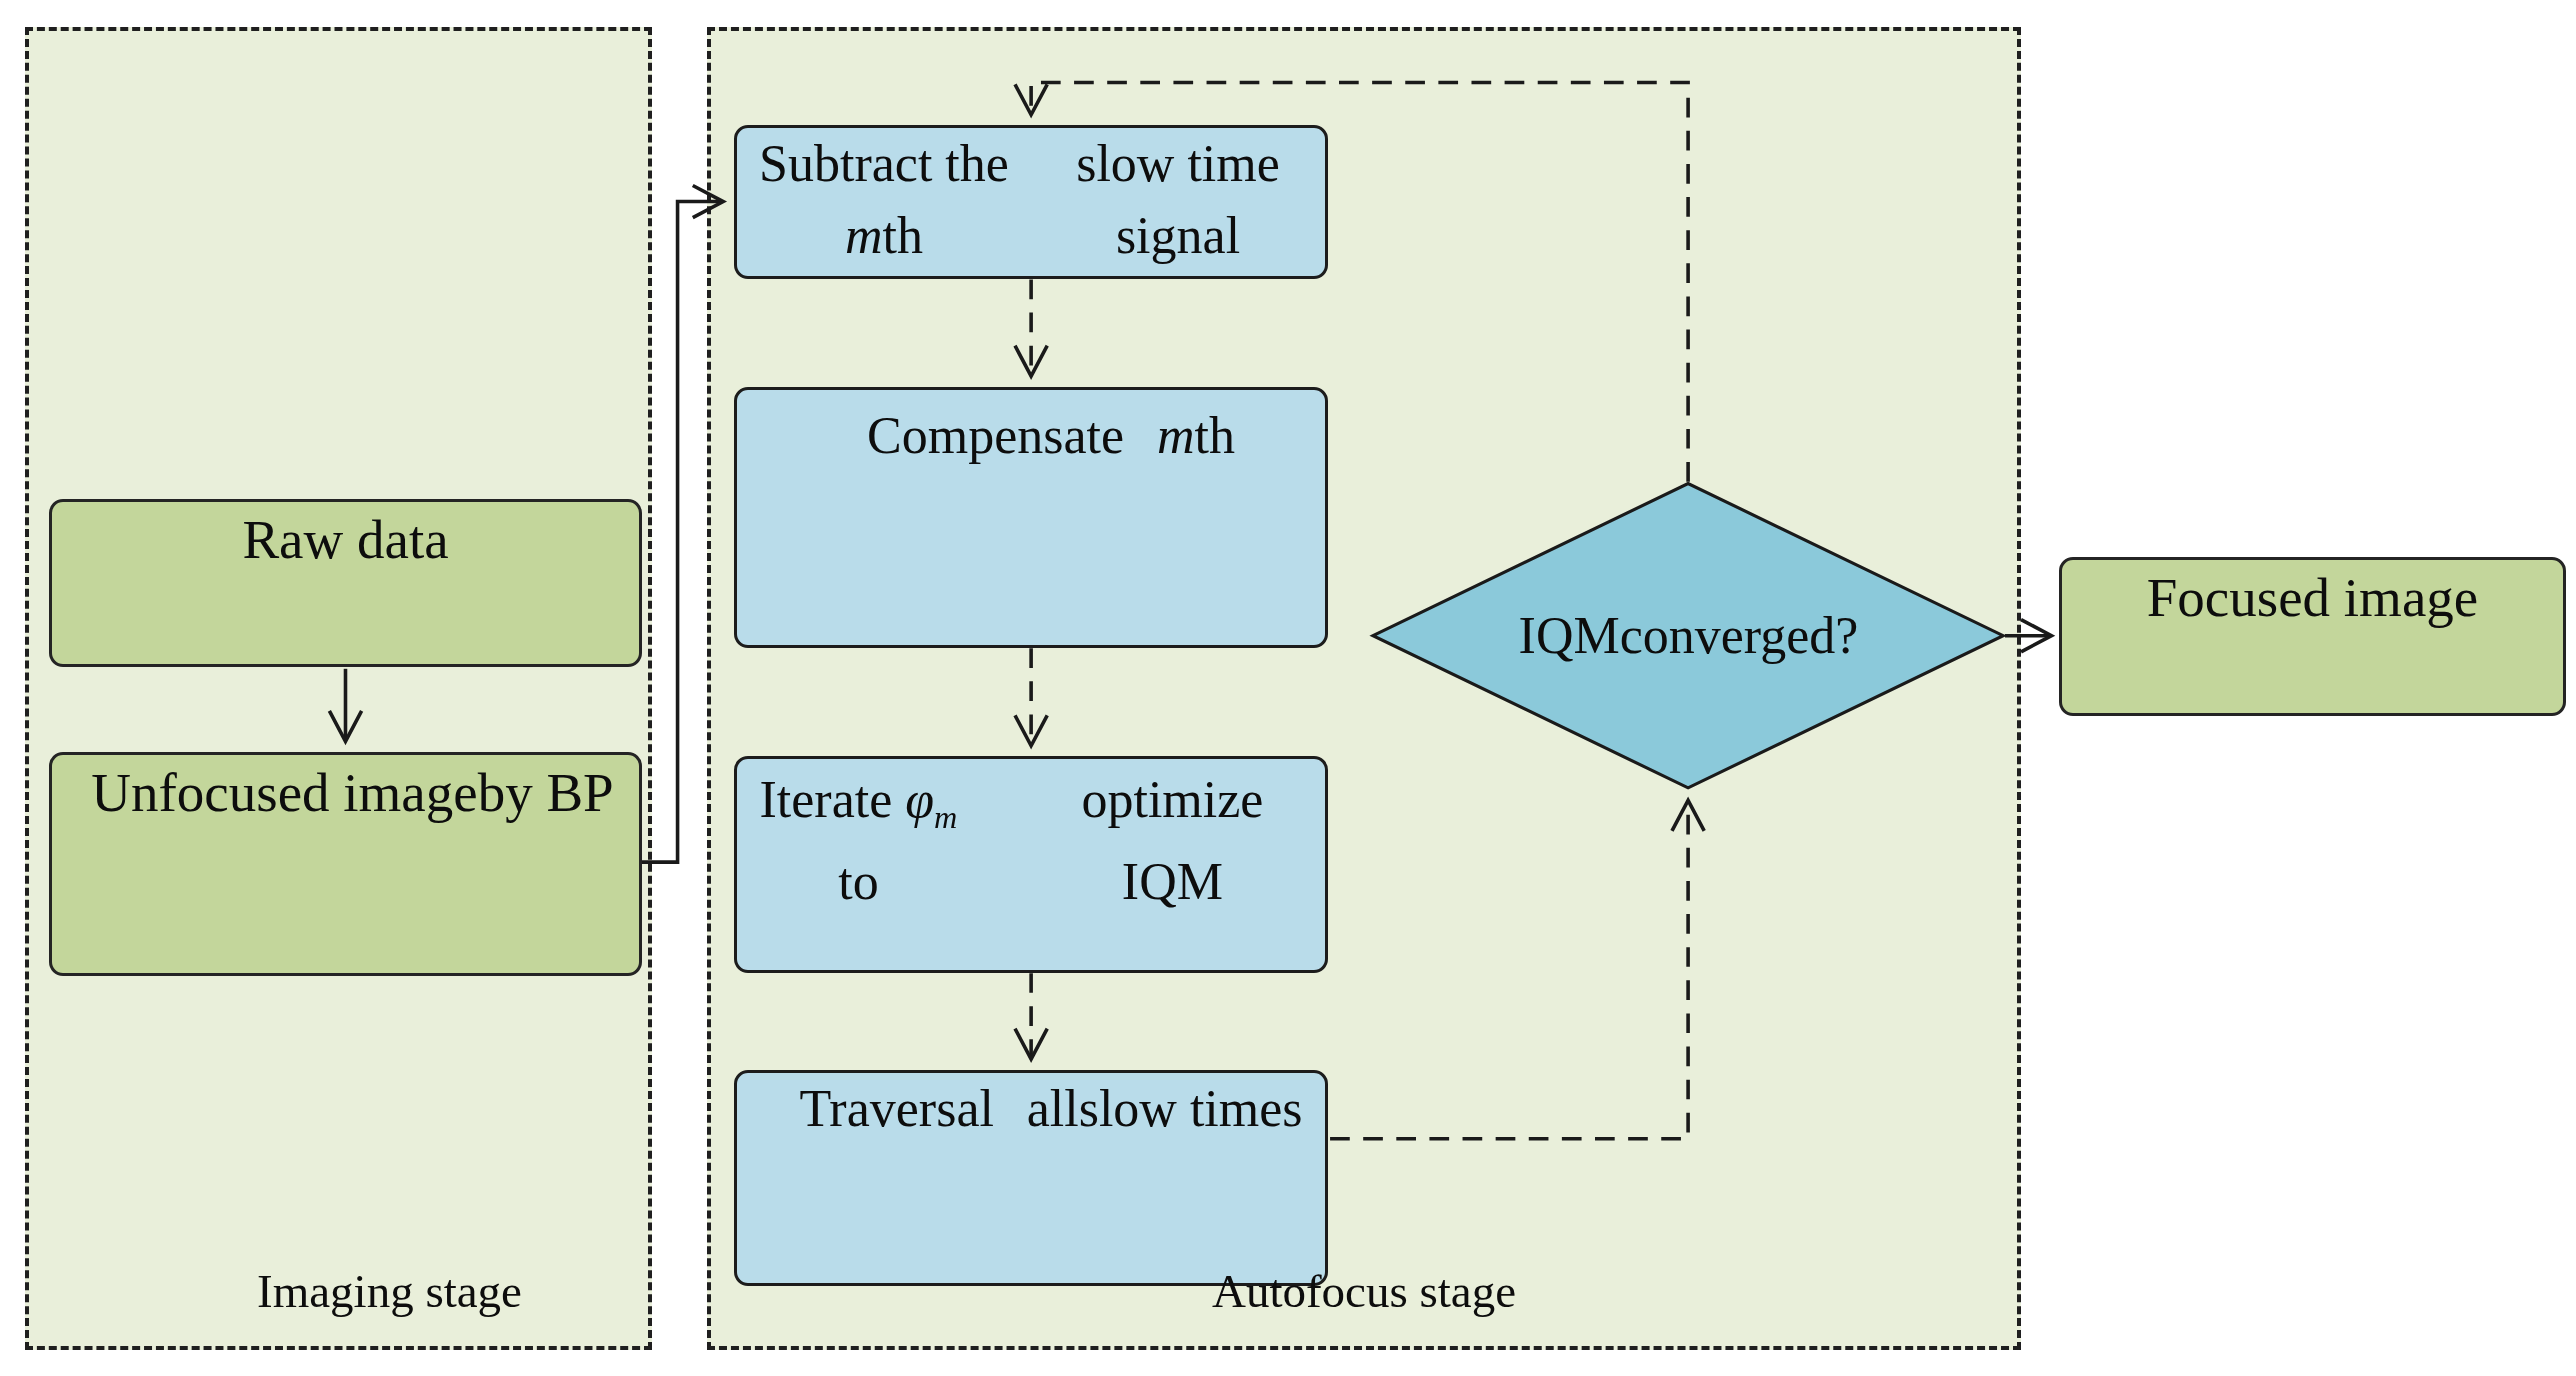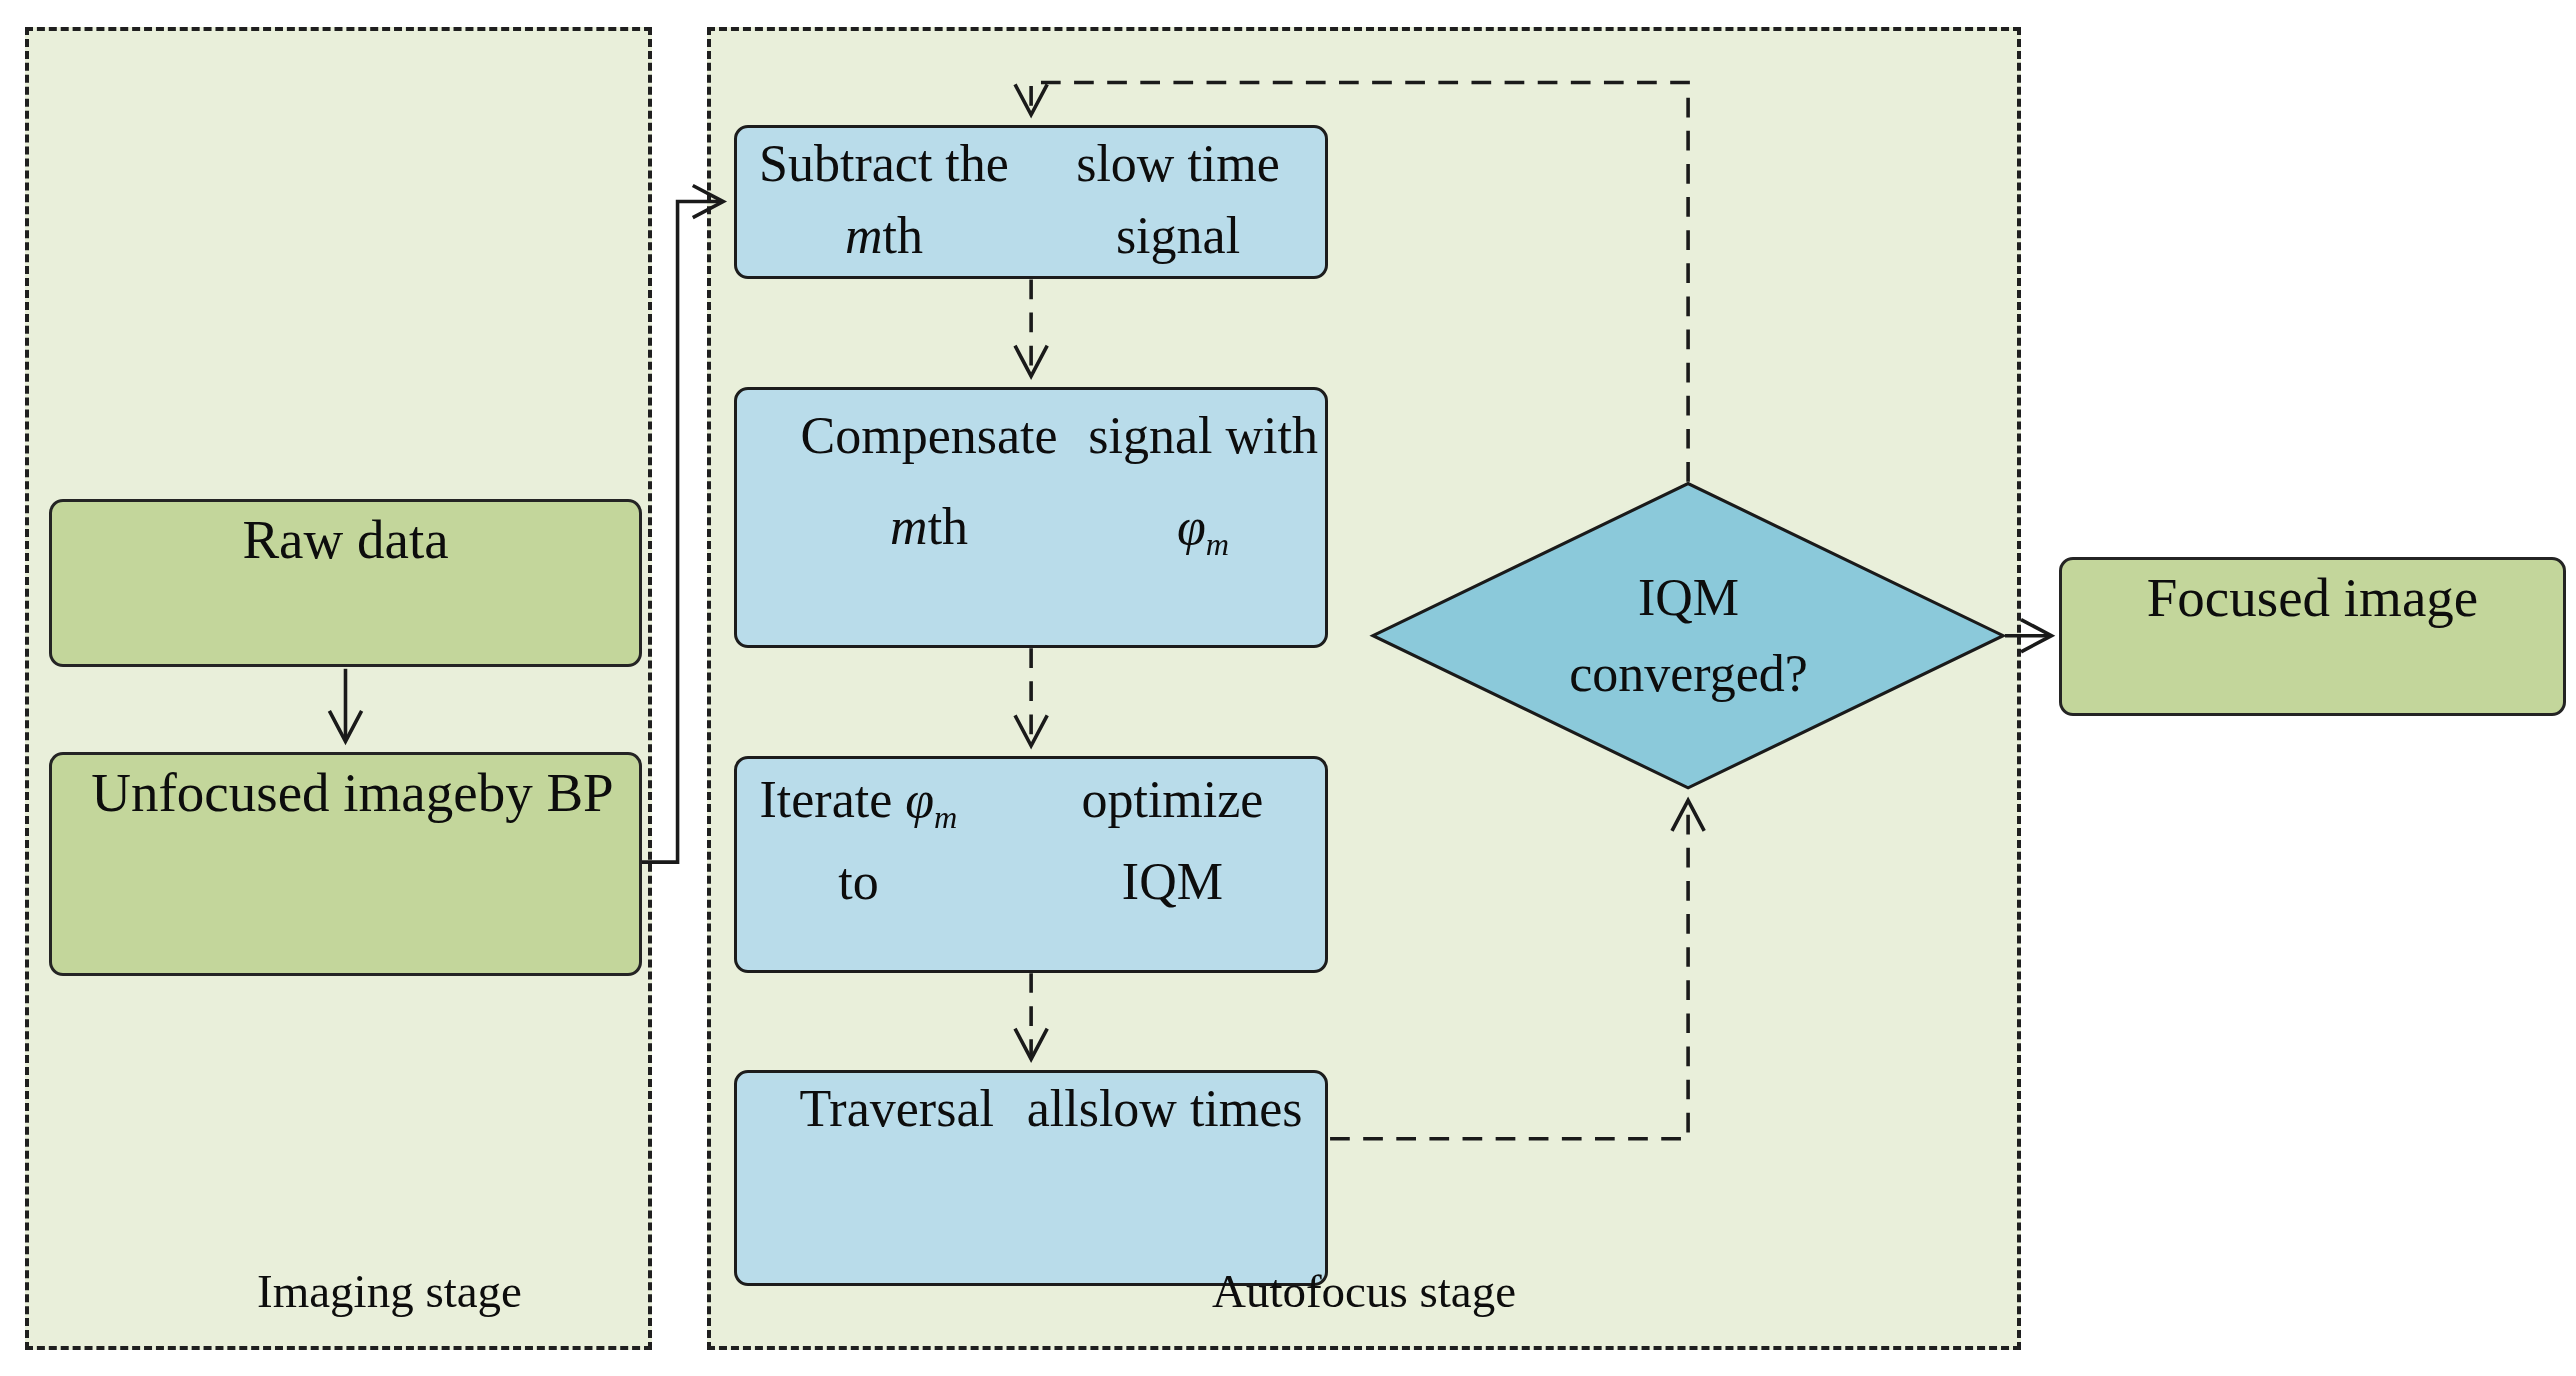--- a/index.html
+++ b/index.html
@@ -25,21 +25,21 @@
   .conn.dashed{stroke-dasharray:22 15;}
   .node{
     position:absolute;box-sizing:border-box;display:flex;flex-direction:row;
     align-items:flex-start;justify-content:center;text-align:center;
     font-size:52px;line-height:1.38;z-index:2;border-radius:14px;
   }
   .node.green{background:var(--green-fill);border:3.6px solid #242424;}
   .node.blue{background:var(--blue-fill);border:3.6px solid #1c1c1c;}
   .diamond-fill{fill:var(--diamond-fill);stroke:var(--line);stroke-width:3.5;}
   .diamond-label{
-    position:absolute;display:flex;flex-direction:column;align-items:center;
+    position:absolute;display:flex;flex-direction:row;align-items:center;
     justify-content:center;text-align:center;font-size:52px;line-height:1.45;
     z-index:2;background:transparent;border:none;
   }
   .stage-label{
     position:absolute;text-align:center;font-size:47px;z-index:2;
   }
   .wide{word-spacing:0.38em;margin-left:40px;}
   i{font-style:italic;}
   sub{font-size:0.62em;font-style:italic;line-height:0;}
   .tall{line-height:1.75;}
@@ -92,21 +92,20 @@
     <span>Imaging stage</span>
   </div>
 
   <div class="node blue" style="left:734px;top:125px;width:594px;height:154px;">
     <span><span>Subtract the </span><i>m</i><span>th</span></span>
     <span>slow time signal</span>
   </div>
 
   <div class="node blue tall" style="left:734px;top:387px;width:594px;height:261px;">
     <span class="wide"><span>Compensate </span><i>m</i><span>th</span></span>
-    <span><span>signal with </span><i>φ</i><sub>m</sub></span>
   </div>
 
   <div class="node blue mid" style="left:734px;top:756px;width:594px;height:217px;">
     <span><span>Iterate </span><i>φ</i><sub>m</sub><span> to</span></span>
     <span class="wide">optimize IQM</span>
   </div>
 
   <div class="node blue" style="left:734px;top:1070px;width:594px;height:216px;">
     <span class="wide">Traversal all</span>
     <span>slow times</span>

